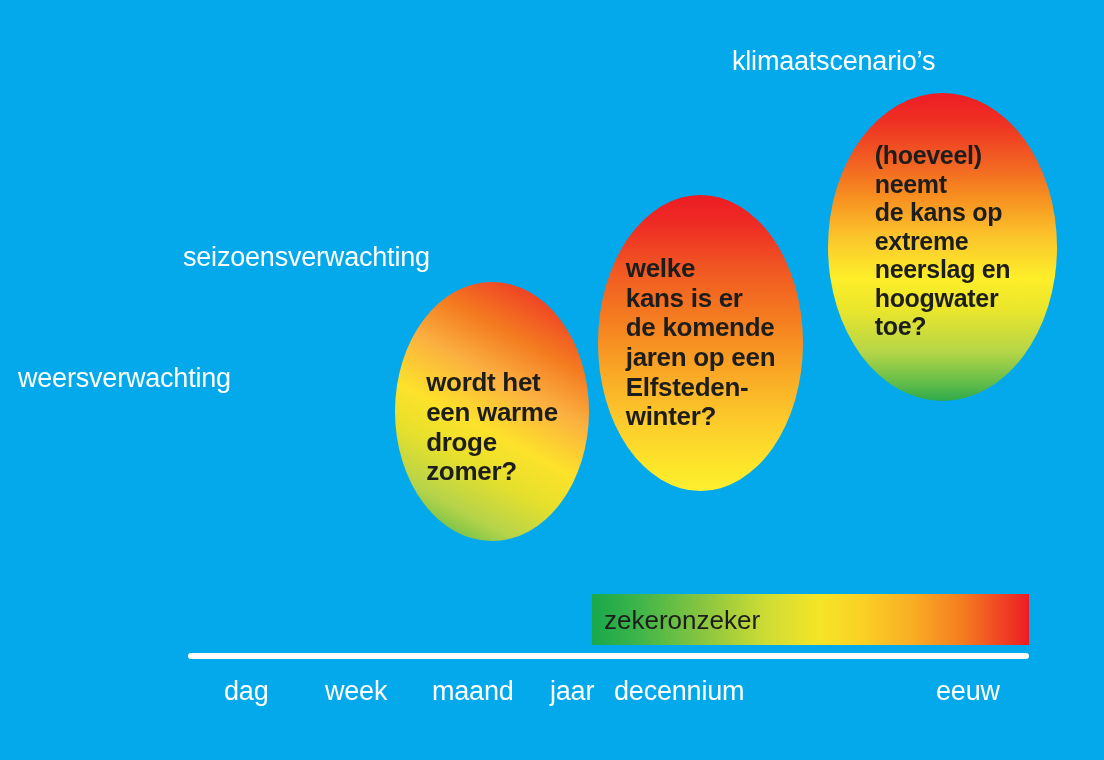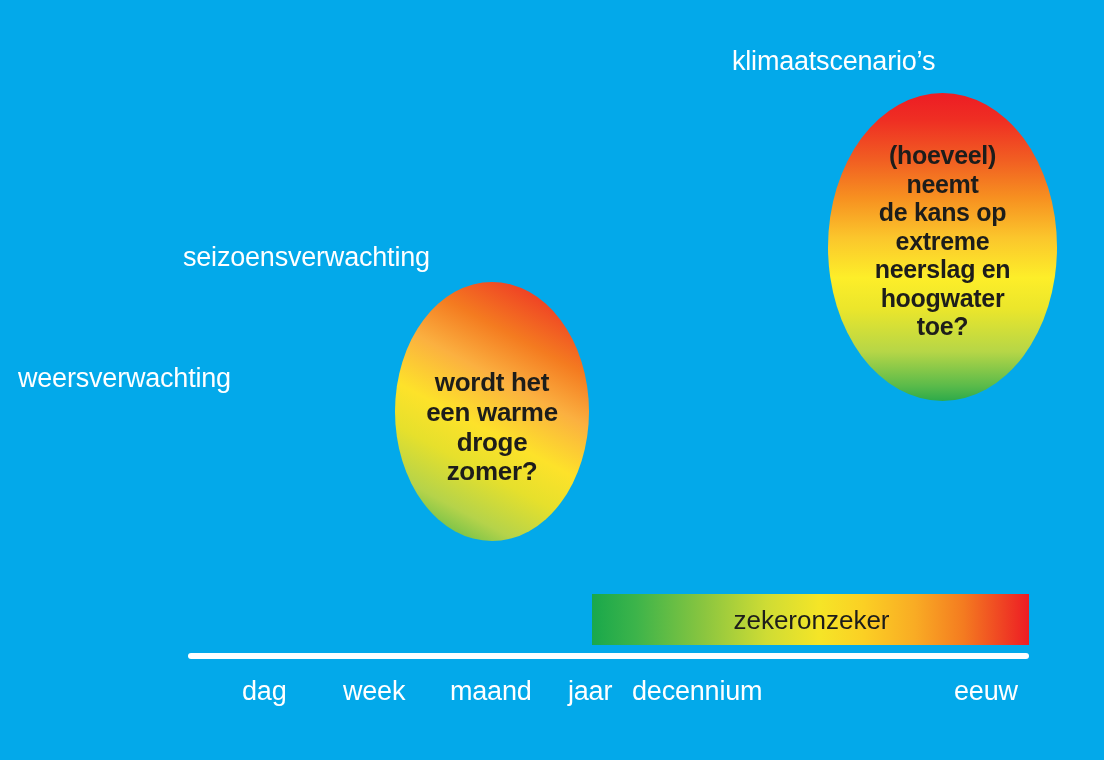--- a/index.html
+++ b/index.html
@@ -30,21 +30,21 @@
     letter-spacing: -0.2px;
   }
 
   
   .bubble {
     position: absolute;
     border-radius: 50%;
     display: flex;
     align-items: center;
     justify-content: center;
-    text-align: center;
+    text-align: left;
     box-sizing: border-box;
   }
   .bubble-text {
     color: #1d1d1b;
     font-family: "Liberation Sans", sans-serif;
     font-weight: 700;
     line-height: 1.14;
     letter-spacing: -0.3px;
     white-space: pre-line;
     padding: 0 6px;
@@ -118,21 +118,21 @@
         #8cc63f 26%,
         #cfdc34 40%,
         #f5e527 52%,
         #fbd024 62%,
         #f9ab24 74%,
         #f47b20 85%,
         #ef4223 94%,
         #ed1c24 100%);
     display: flex;
     align-items: center;
-    justify-content: center;
+    justify-content: flex-start;
     box-sizing: border-box;
     padding: 0 10px 0 12px;
   }
   .legend-label {
     color: #1d1d1b;
     font-family: "Liberation Sans", sans-serif;
     font-weight: 400;
     font-size: 26px;
     line-height: 1;
     white-space: nowrap;
@@ -140,21 +140,21 @@
 
   
   #axis-line {
     position: absolute;
     left: 188px; top: 653px; width: 841px; height: 6px;
     background: #ffffff;
     border-radius: 3px;
   }
   #axis-ticks {
     position: absolute;
-    left: 188px; top: 678px; width: 841px; height: 40px;
+    left: 170px; top: 678px; width: 841px; height: 40px;
   }
   .axis-tick {
     position: absolute;
     top: 0;
     color: #ffffff;
     font-family: "Liberation Sans", sans-serif;
     font-weight: 400;
     font-size: 27px;
     line-height: 1;
     white-space: nowrap;
@@ -174,20 +174,28 @@
   <div class="cat-label" style="left:732px; top:48px;">klimaatscenario’s</div>
 
 
   <div class="bubble" id="bubble-2">
     <div class="bubble-text">wordt het
 een warme
 droge
 zomer?</div>
   </div>
 
+  <div class="bubble" id="bubble-3">
+    <div class="bubble-text">welke
+kans is er
+de komende
+jaren op een
+Elfsteden-
+winter?</div>
+  </div>
 
   <div class="bubble" id="bubble-4">
     <div class="bubble-text">(hoeveel)
 neemt
 de kans op
 extreme
 neerslag en
 hoogwater
 toe?</div>
   </div>

